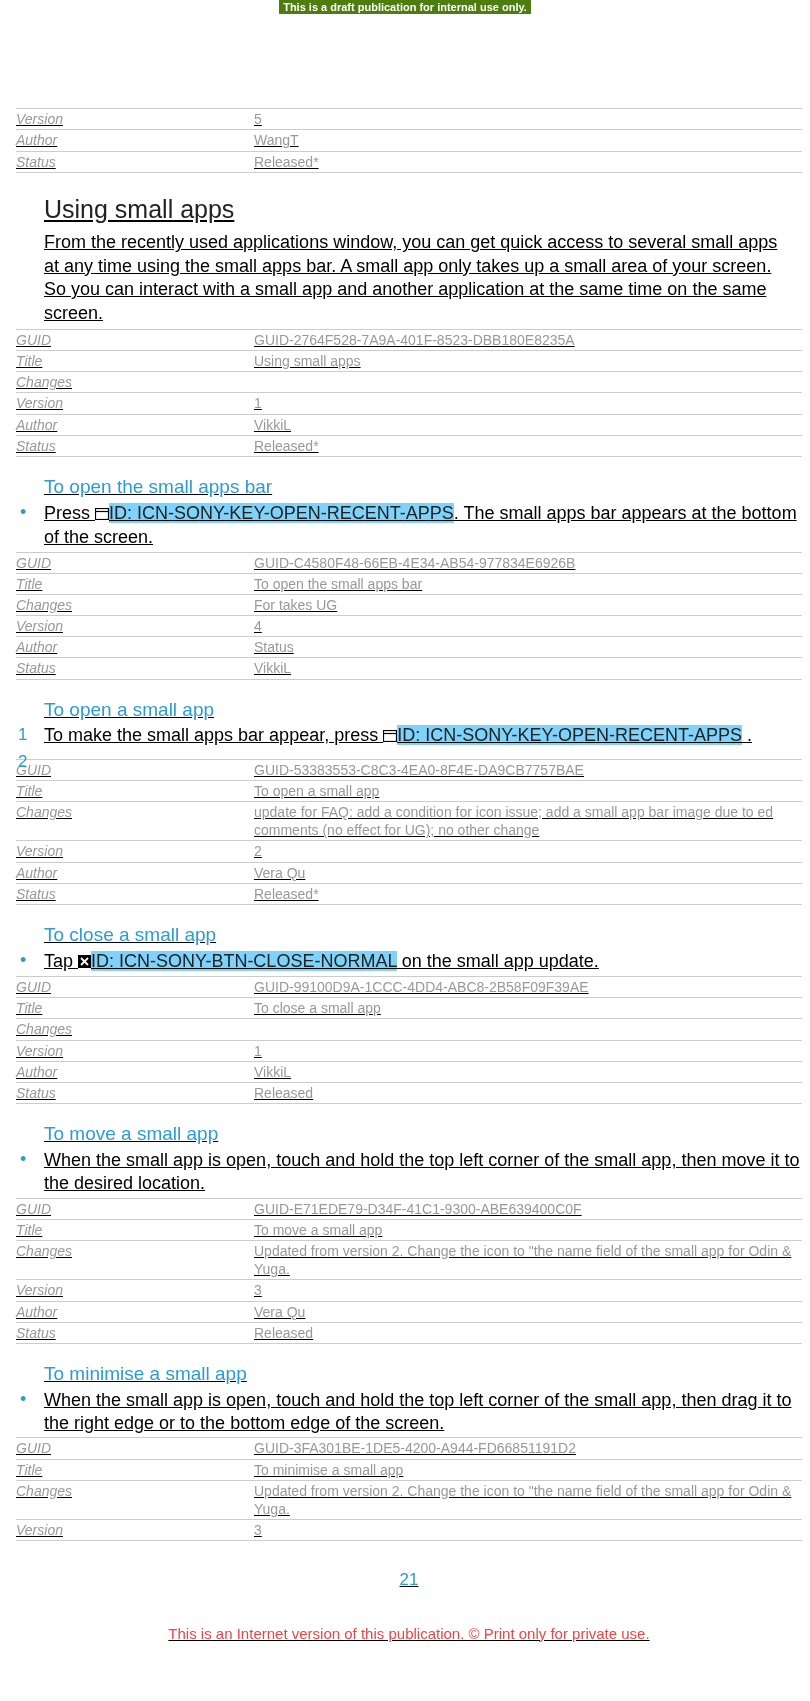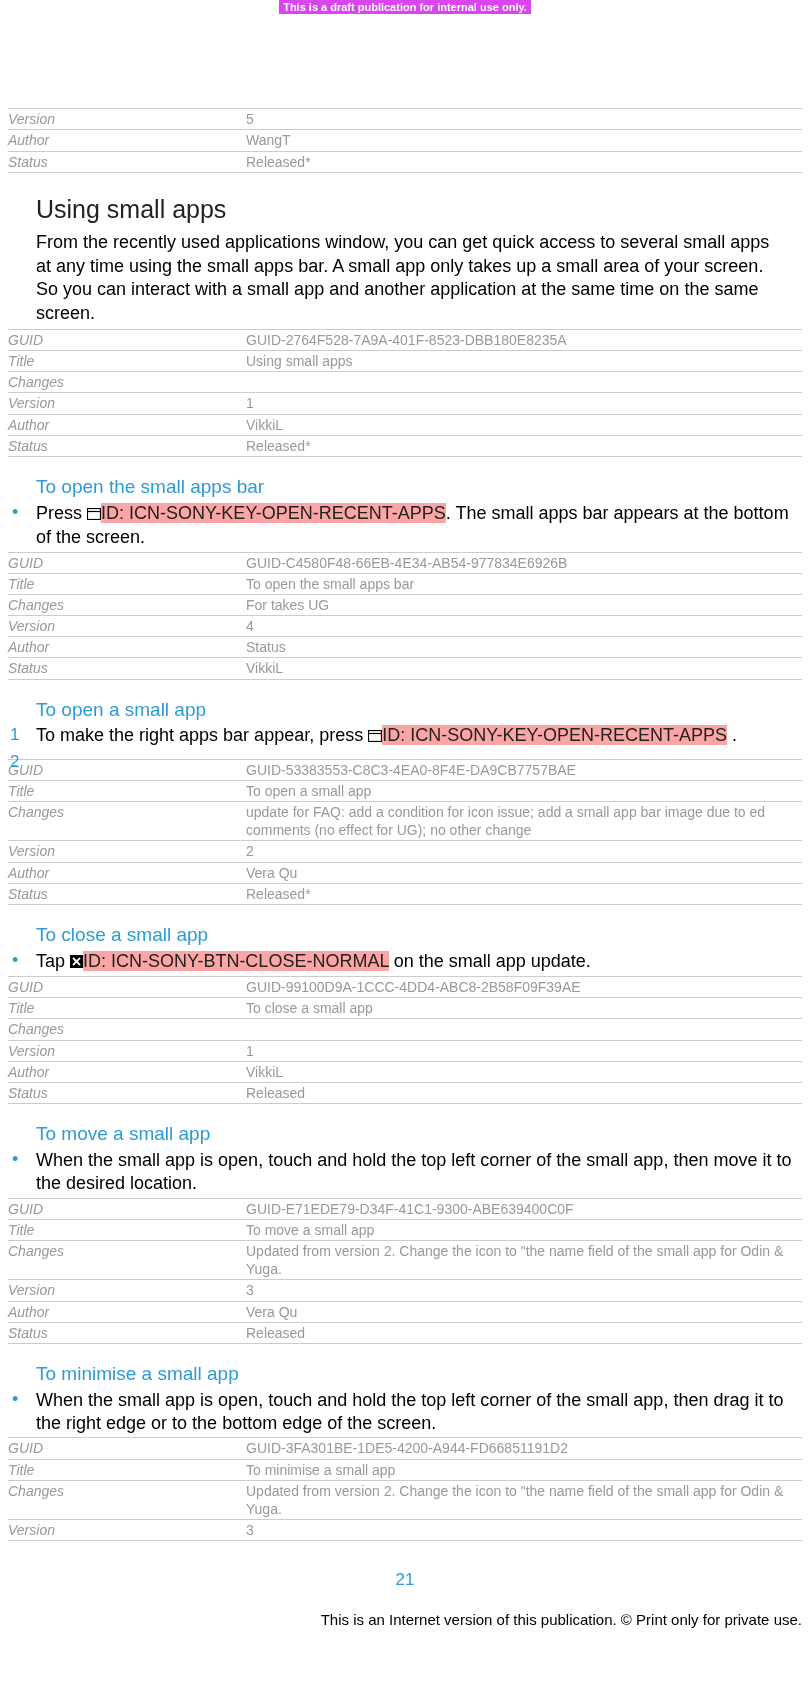--- a/index.html
+++ b/index.html
@@ -7,31 +7,32 @@
     font-family: Arial, Helvetica, sans-serif;
     background: #fff;
     color: #000;
     width: 810px;
     margin: 0;
     padding: 0;
     font-size: 17px;
     line-height: 1.3;
   }
   .draft-banner {
-    background: #d946ef;
+    background: #4d7c0f;
     color: #fff;
     font-weight: bold;
     font-size: 11px;
     text-align: center;
     width: fit-content;
     margin: 0 auto;
     padding: 0 4px;
   }
   .content {
-    padding: 94px 8px 0 8px;
+    padding: 94px 8px 0 16px;
+    text-decoration: underline;
   }
   .meta-table {
     width: 100%;
     border-collapse: collapse;
     font-size: 14px;
     color: #999;
     font-style: italic;
   }
   .meta-table td {
     border-top: 1px solid #ccc;
@@ -85,34 +86,34 @@
     position: absolute;
     left: 2px;
     color: #2d9bd4;
     font-size: 17px;
   }
   .inline-icon {
     display: inline-block;
     vertical-align: -1px;
   }
   .id-highlight {
-    background: #fca5a5;
+    background: #7dd3fc;
     color: #222;
   }
   .page-number {
     text-align: center;
     color: #2d9bd4;
     font-size: 17px;
     margin-top: 28px;
   }
   .footer-note {
-    text-align: right;
-    color: #000000;
+    text-align: center;
+    color: #ef4444;
     font-size: 15px;
-    margin-top: 18px;
+    margin-top: 32px;
     padding-bottom: 10px;
   }
 </style>
 </head>
 <body>
 
 <div class="draft-banner">This is a draft publication for internal use only.</div>
 
 <div class="content">
 
@@ -199,21 +200,21 @@
           <td>Status</td>
           <td>VikkiL</td>
         </tr>
   </tbody>
     </table>
 
   <h3 class="sub-title">To open a small app</h3>
   <ol class="steps">
     <li>
       <span class="step-num">1</span>
-      <span>To make the right apps bar appear, press </span><span class="inline-icon"><svg width="14" height="12" viewBox="0 0 14 12">
+      <span>To make the small apps bar appear, press </span><span class="inline-icon"><svg width="14" height="12" viewBox="0 0 14 12">
             <rect x="0.5" y="0.5" width="13" height="11" fill="none" stroke="#000" stroke-width="1.2"></rect>
             <line x1="0.5" y1="3.5" x2="13.5" y2="3.5" stroke="#000" stroke-width="1.2"></line>
           </svg></span><span class="id-highlight">ID: ICN-SONY-KEY-OPEN-RECENT-APPS</span><span> .</span>
     </li>
     <li>
       <span class="step-num">2</span>
     </li>
   </ol>
   <table class="meta-table" style="margin-top:10px;">
     <tbody>

